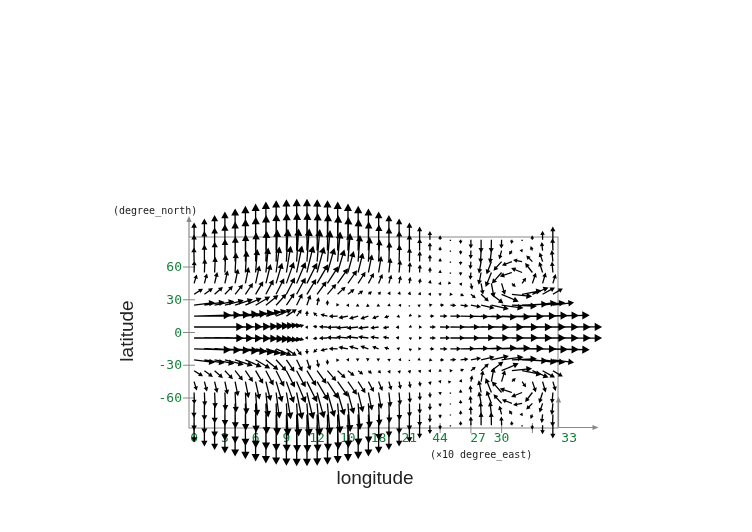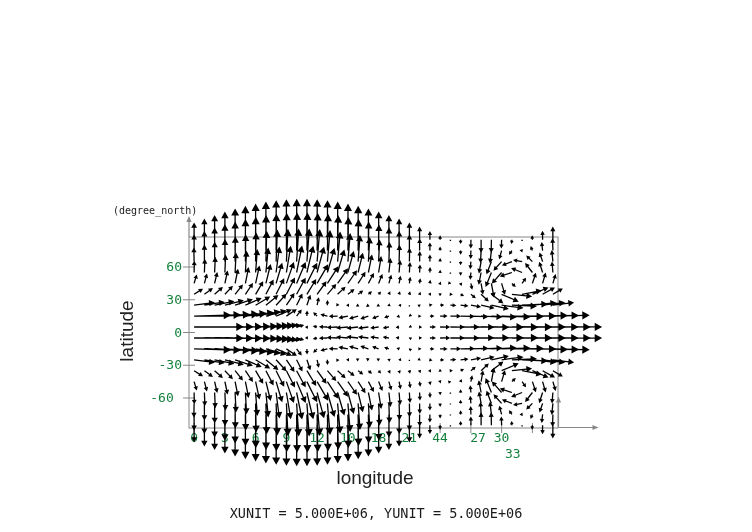--- a/index.html
+++ b/index.html
@@ -14,43 +14,43 @@
 </style>
 </head>
 <body>
 
 <div id="stage">
 
   <div class="abs mono13" style="left:113px;top:205px;">(degree_north)</div>
 
   <div id="ylabel" class="abs axis-title" style="left:67px;top:320px;width:120px;text-align:center;">latitude</div>
 
+  <div class="abs mono13" style="left:430px;top:449px;">(×10 degree_east)</div>
 
   <div class="abs axis-title" style="left:275px;top:467px;width:200px;text-align:center;">longitude</div>
 
-  <div class="abs mono13" style="left:76px;top:505px;width:600px;text-align:center;font-size:13.5px;">XUNIT = 5.000E+06, YUNIT = 5.000E+06</div>
 
   <div id="ticks">
       <div class="ticklabel" style="left: 142px; top: 259.014px; width: 40px; text-align: right;">60</div>
       <div class="ticklabel" style="left: 142px; top: 291.757px; width: 40px; text-align: right;">30</div>
       <div class="ticklabel" style="left: 142px; top: 324.5px; width: 40px; text-align: right;">0</div>
       <div class="ticklabel" style="left: 142px; top: 357.243px; width: 40px; text-align: right;">-30</div>
-      <div class="ticklabel" style="left: 142px; top: 389.986px; width: 40px; text-align: center;">-60</div>
+      <div class="ticklabel" style="left: 142px; top: 389.986px; width: 40px; text-align: right;">-60</div>
       <div class="ticklabel" style="left: 179.125px; top: 430px; width: 30px; text-align: center;">0</div>
       <div class="ticklabel" style="left: 209.875px; top: 430px; width: 30px; text-align: center;">3</div>
       <div class="ticklabel" style="left: 240.625px; top: 430px; width: 30px; text-align: center;">6</div>
       <div class="ticklabel" style="left: 271.375px; top: 430px; width: 30px; text-align: center;">9</div>
       <div class="ticklabel" style="left: 302.125px; top: 430px; width: 30px; text-align: center;">12</div>
       <div class="ticklabel" style="left: 332.875px; top: 430px; width: 30px; text-align: center;">10</div>
       <div class="ticklabel" style="left: 363.625px; top: 430px; width: 30px; text-align: center;">18</div>
       <div class="ticklabel" style="left: 394.375px; top: 430px; width: 30px; text-align: center;">21</div>
       <div class="ticklabel" style="left: 425.125px; top: 430px; width: 30px; text-align: center;">44</div>
       <div class="ticklabel" style="left: 455.875px; top: 430px; width: 30px; text-align: right;">27</div>
       <div class="ticklabel" style="left: 486.625px; top: 430px; width: 30px; text-align: center;">30</div>
-      <div class="ticklabel" style="left: 505px; top: 430px; width: 30px; text-align: left; margin-top: 16px;">33</div>
+      <div class="ticklabel" style="left: 547px; top: 430px; width: 30px; text-align: right;">33</div>
     </div>
 
   <svg id="plot" width="752" height="532">
       <rect x="189" y="237" width="369" height="191" fill="none" stroke="#888888" stroke-width="1"></rect>
       <line x1="183" y1="267.01428571428573" x2="195" y2="267.01428571428573" stroke="#888888" stroke-width="1"></line>
       <line x1="183" y1="299.75714285714287" x2="195" y2="299.75714285714287" stroke="#888888" stroke-width="1"></line>
       <line x1="183" y1="332.5" x2="195" y2="332.5" stroke="#888888" stroke-width="1"></line>
       <line x1="183" y1="365.24285714285713" x2="195" y2="365.24285714285713" stroke="#888888" stroke-width="1"></line>
       <line x1="183" y1="397.98571428571427" x2="195" y2="397.98571428571427" stroke="#888888" stroke-width="1"></line>
       <line x1="194.125" y1="423" x2="194.125" y2="433" stroke="#888888" stroke-width="1"></line>

